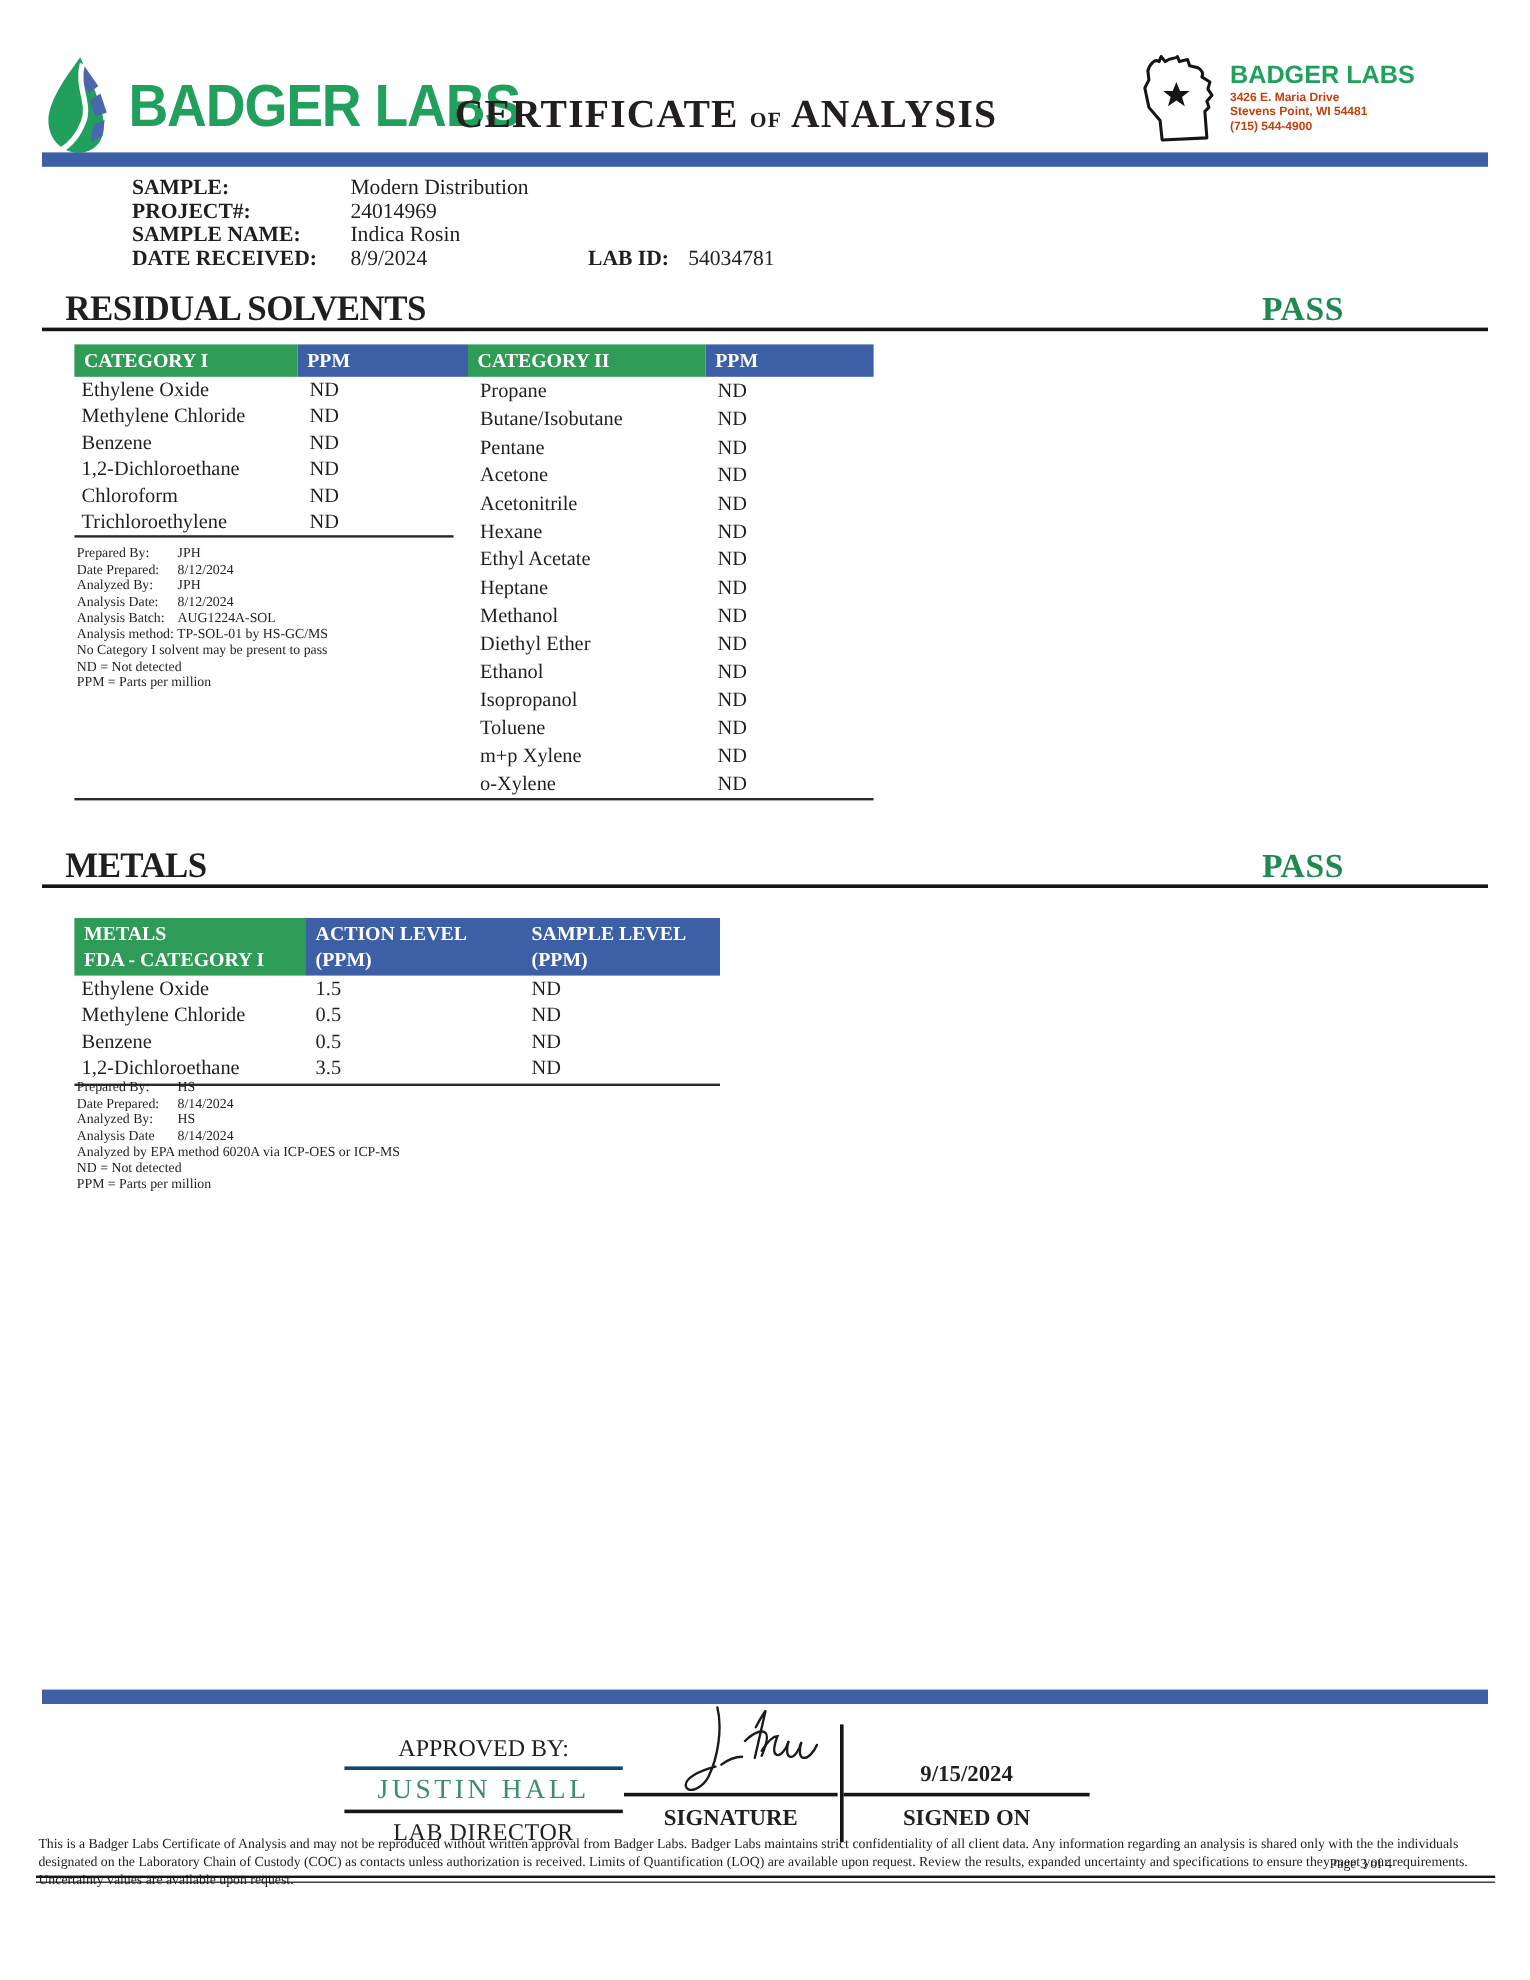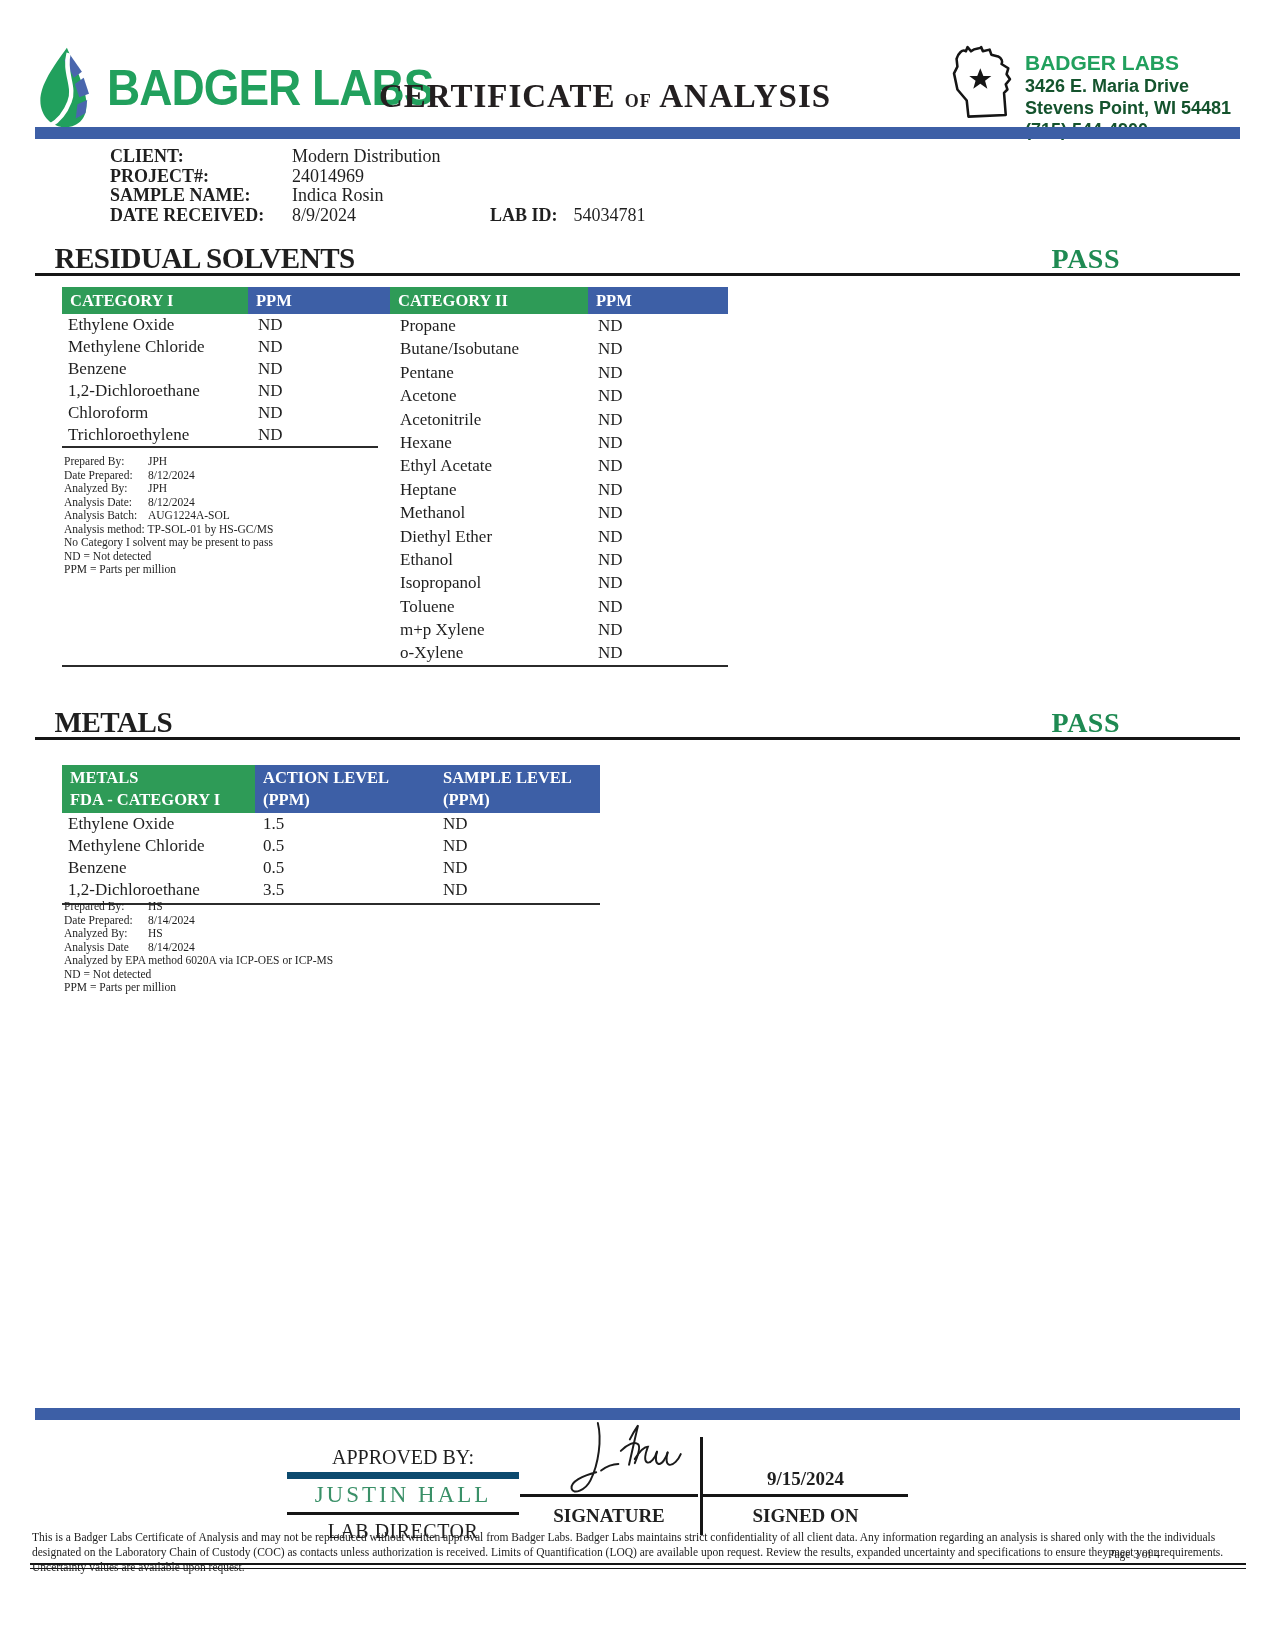--- a/index.html
+++ b/index.html
@@ -9,21 +9,21 @@
   
   .logo{position:absolute;top:46px;left:35px;display:flex;align-items:center;gap:10px;}
   .logo-text{font-family:"Liberation Sans",sans-serif;font-weight:bold;font-size:46px;
              letter-spacing:-1px;color:var(--logo_green);transform:scaleY(1.08);white-space:nowrap;}
   .doc-title{position:absolute;top:78px;left:345px;width:520px;text-align:center;
              font-weight:bold;font-size:33px;letter-spacing:1px;color:#231f20;white-space:nowrap;}
   .doc-title .of{font-size:25px;letter-spacing:1px;}
   .lab-block{position:absolute;top:38px;left:943px;display:flex;gap:4px;align-items:flex-start;}
   .lab-text{font-family:"Liberation Sans",sans-serif;font-weight:bold;line-height:1.22;margin-top:12px;}
   .lab-name{font-size:21px;color:var(--logo_green);letter-spacing:0px;}
-  .lab-addr{font-size:18px;color:#14532d;}
+  .lab-addr{font-size:10px;color:#c2410c;}
   .blue-bar{position:absolute;left:35px;width:1205px;height:12px;background:var(--blue);}
   .bar-top{top:127px;}
   .bar-bottom{top:1408px;}
 
   
   .sample-info{position:absolute;top:147px;left:110px;font-size:18px;line-height:19.5px;}
   .info-row{display:grid;grid-template-columns:182px auto;}
   .info-label{font-weight:bold;}
   .lab-id{position:absolute;left:380px;top:58.5px;white-space:nowrap;}
   .lab-id .info-label{margin-right:16px;}
@@ -64,21 +64,21 @@
   .met-header .hcell{padding-top:2px;line-height:22px;}
   .met-rows{position:absolute;top:48px;left:0;width:538px;border-bottom:2px solid #2b2b2b;padding-bottom:2px;}
   .m-row{display:flex;height:22px;line-height:22px;font-size:17px;}
   .m-name{width:193px;padding-left:6px;box-sizing:border-box;}
   .m-action{width:180px;padding-left:8px;box-sizing:border-box;}
   .m-sample{padding-left:8px;}
   .met-meta{position:absolute;top:900px;left:62px;}
 
   
   .approved-col{position:absolute;left:287px;top:1446px;width:232px;text-align:center;}
-  .approved-label{font-size:20px;border-bottom:7px solid #0c4a6e;padding-bottom:3px;}
+  .approved-label{font-size:20px;border-bottom:3px solid #0c4a6e;padding-bottom:3px;}
   .approver-name{font-size:23px;letter-spacing:3px;color:var(--name_green);
                  border-bottom:3px solid #151515;padding:3px 0 4px 0;}
   .approver-title{font-size:20px;padding-top:5px;letter-spacing:0.5px;}
   .sig-svg{position:absolute;left:545px;top:1418px;}
   .sig-line{position:absolute;left:520px;top:1494px;width:178px;border-top:3px solid #151515;}
   .sig-label{position:absolute;left:520px;top:1505px;width:178px;text-align:center;
              font-weight:bold;font-size:19px;}
   .v-divider{position:absolute;left:700px;top:1437px;height:98px;border-left:3px solid #151515;}
   .signed-date{position:absolute;left:703px;top:1468px;width:205px;text-align:center;
                font-weight:bold;font-size:19px;}
@@ -126,21 +126,21 @@
       <div class="lab-addr">Stevens Point, WI 54481</div>
       <div class="lab-addr">(715) 544-4900</div>
     </div>
   </div>
 
   <div class="blue-bar bar-top"></div>
 
   <div class="sample-info">
 
       <div class="info-row">
-        <span class="info-label">CLIENT:</span>
+        <span class="info-label">SAMPLE:</span>
         <span class="info-value">Modern Distribution</span>
       </div>
 
       <div class="info-row">
         <span class="info-label">PROJECT#:</span>
         <span class="info-value">24014969</span>
       </div>
 
       <div class="info-row">
         <span class="info-label">SAMPLE NAME:</span>

